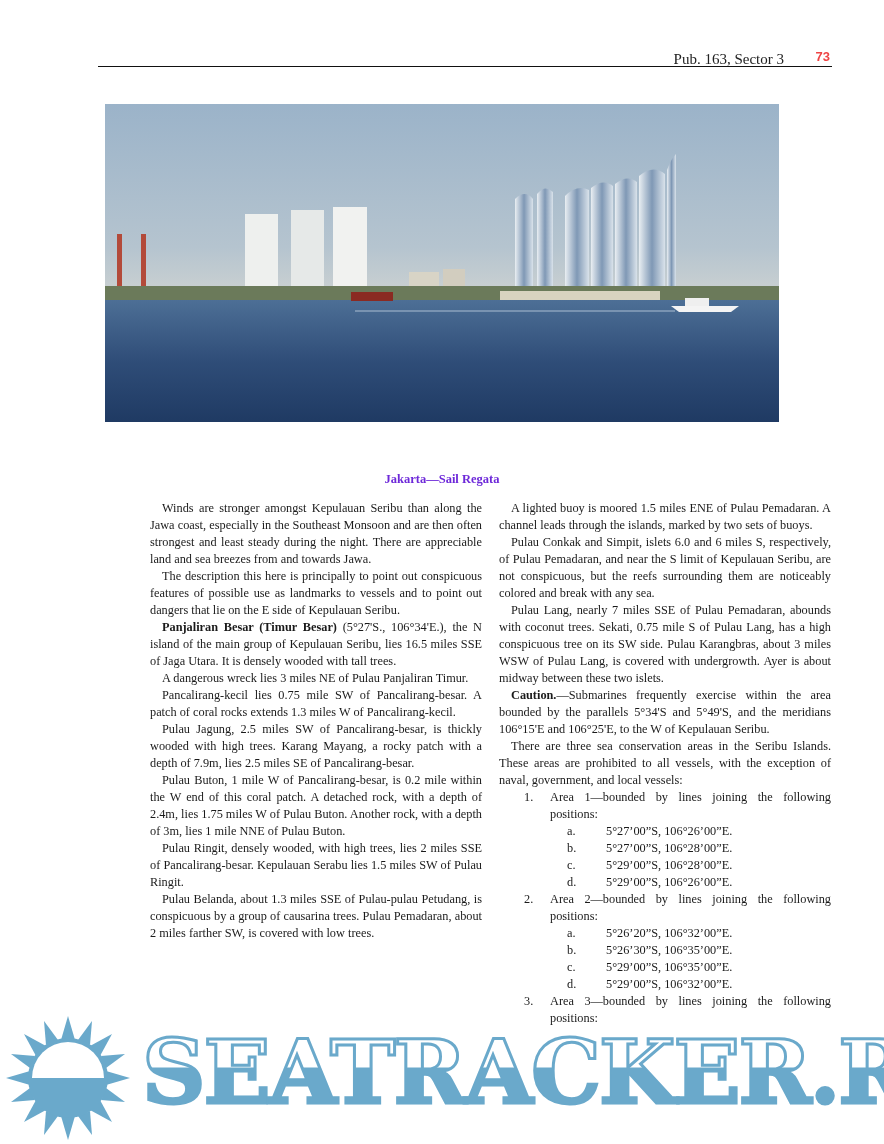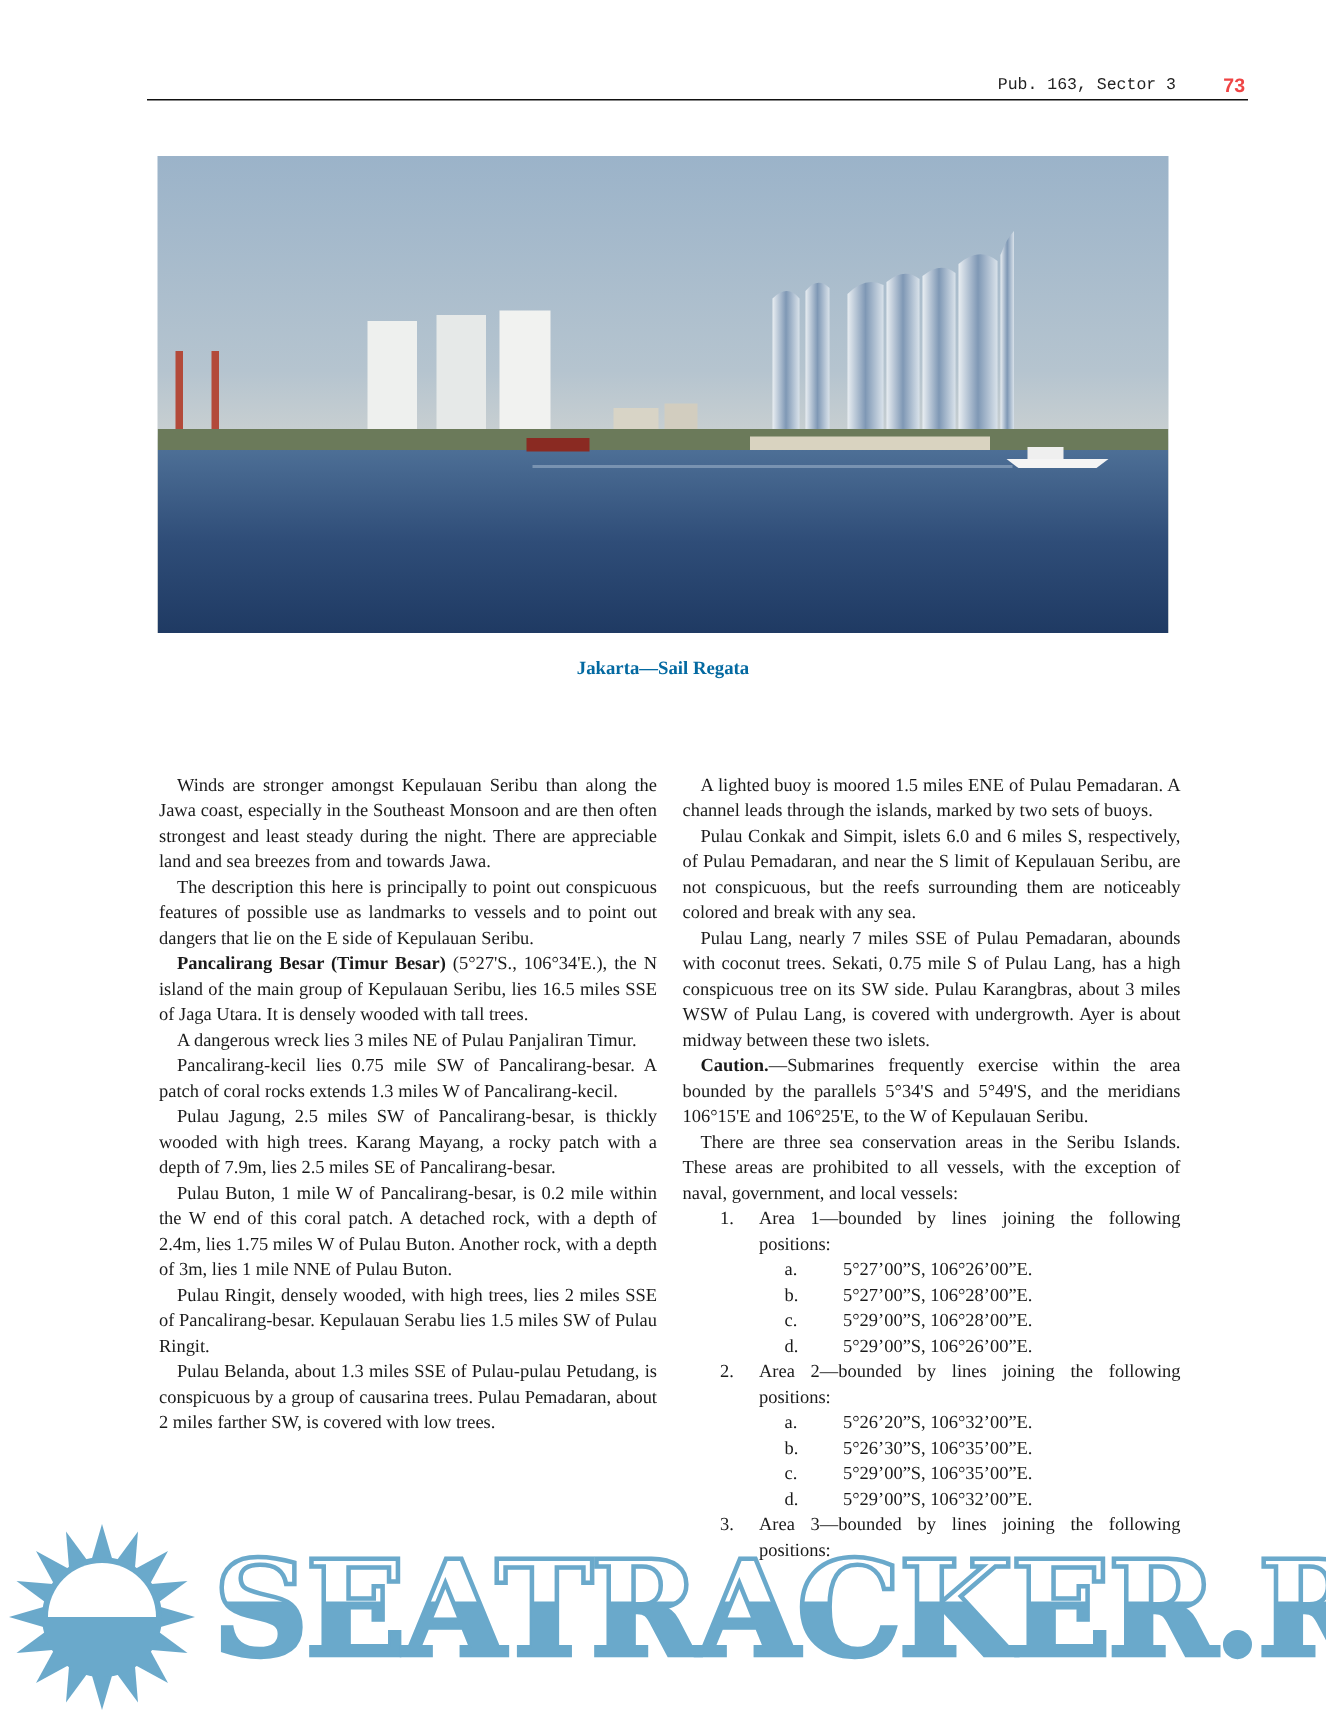--- a/index.html
+++ b/index.html
@@ -1,30 +1,30 @@
 <!DOCTYPE html>
 <html><head>
 <meta charset="utf-8">
 <style>
   html, body { margin: 0; padding: 0; background: #ffffff; }
   body { width: 884px; height: 1144px; position: relative; overflow: hidden;
          font-family: "Liberation Serif", "DejaVu Serif", serif; color: #1a1a1a; }
   .header { position: absolute; left: 98px; top: 48px; width: 734px; height: 18px;
             border-bottom: 1.5px solid #111; }
-  .header .pub { position: absolute; right: 48px; top: 3px; font-family: Liberation Mono, monospace;
-                 font-size: 11px; color: #222; }
+  .header .pub { position: absolute; right: 48px; top: 3px; font-family: Liberation Serif, serif;
+                 font-size: 15px; color: #222; }
   .header .pageno { position: absolute; right: 2px; top: 1px; font-family: "Liberation Sans", "DejaVu Sans", sans-serif;
                     font-weight: bold; font-size: 13px; color: #ef4444; }
   .photo { position: absolute; left: 105px; top: 104px; width: 674px; height: 318px; overflow: hidden;
            background: linear-gradient(#9bb3c9 0%, #b5c4cf 45%, #c8cfd1 58%, #b9c0bf 60%); }
   .photo svg { display: block; }
-  .caption { position: absolute; left: 0; width: 884px; top: 438px; text-align: center;
-             font-weight: bold; font-size: 12.5px; color: #0369a1; }
-  .col { position: absolute; top: 515px; width: 332px; font-size: 12.3px; line-height: 17px;
-         text-align: justify; }
+  .caption { position: absolute; left: 0; width: 884px; top: 472px; text-align: center;
+             font-weight: bold; font-size: 12.5px; color: #6d28d9; }
+  .col { position: absolute; top: 500px; width: 332px; font-size: 12.3px; line-height: 17px;
+         text-align: justify; margin-left: 44px; }
   .col.left { left: 106px; }
   .col.right { left: 455px; }
   .col p { margin: 0; text-indent: 12px; }
   .col b { font-weight: bold; }
   .list1 { margin: 0; padding: 0; list-style: none; }
   .list1 > li { position: relative; padding-left: 51px; }
   .list1 > li .num { position: absolute; left: 25px; top: 0; }
   .list2 { margin: 0; padding: 0; list-style: none; }
   .list2 li { position: relative; padding-left: 56px; text-align: left; }
   .list2 li .let { position: absolute; left: 17px; top: 0; }
@@ -88,21 +88,21 @@
     <path d="M566 202 L634 202 L626 208 L574 208 Z" fill="#f4f4f4"></path>
     <rect x="580" y="194" width="24" height="8" fill="#efefef"></rect>
   </svg>
 </div>
 
 <div class="caption">Jakarta—Sail Regata</div>
 
 <div class="col left">
   <p>Winds are stronger amongst Kepulauan Seribu than along the Jawa coast, especially in the Southeast Monsoon and are then often strongest and least steady during the night. There are appreciable land and sea breezes from and towards Jawa.</p>
   <p>The description this here is principally to point out conspicuous features of possible use as landmarks to vessels and to point out dangers that lie on the E side of Kepulauan Seribu.</p>
-  <p><b>Pancalirang Besar (Timur Besar)</b><span> (5°27'S., 106°34'E.), the N island of the main group of Kepulauan Seribu, lies 16.5 miles SSE of Jaga Utara. It is densely wooded with tall trees.</span></p>
+  <p><b>Panjaliran Besar (Timur Besar)</b><span> (5°27'S., 106°34'E.), the N island of the main group of Kepulauan Seribu, lies 16.5 miles SSE of Jaga Utara. It is densely wooded with tall trees.</span></p>
   <p>A dangerous wreck lies 3 miles NE of Pulau Panjaliran Timur.</p>
   <p>Pancalirang-kecil lies 0.75 mile SW of Pancalirang-besar. A patch of coral rocks extends 1.3 miles W of Pancalirang-kecil.</p>
   <p>Pulau Jagung, 2.5 miles SW of Pancalirang-besar, is thickly wooded with high trees. Karang Mayang, a rocky patch with a depth of 7.9m, lies 2.5 miles SE of Pancalirang-besar.</p>
   <p>Pulau Buton, 1 mile W of Pancalirang-besar, is 0.2 mile within the W end of this coral patch. A detached rock, with a depth of 2.4m, lies 1.75 miles W of Pulau Buton. Another rock, with a depth of 3m, lies 1 mile NNE of Pulau Buton.</p>
   <p>Pulau Ringit, densely wooded, with high trees, lies 2 miles SSE of Pancalirang-besar. Kepulauan Serabu lies 1.5 miles SW of Pulau Ringit.</p>
   <p>Pulau Belanda, about 1.3 miles SSE of Pulau-pulau Petudang, is conspicuous by a group of causarina trees. Pulau Pemadaran, about 2 miles farther SW, is covered with low trees.</p>
 </div>
 
 <div class="col right">
   <p>A lighted buoy is moored 1.5 miles ENE of Pulau Pemadaran. A channel leads through the islands, marked by two sets of buoys.</p>

